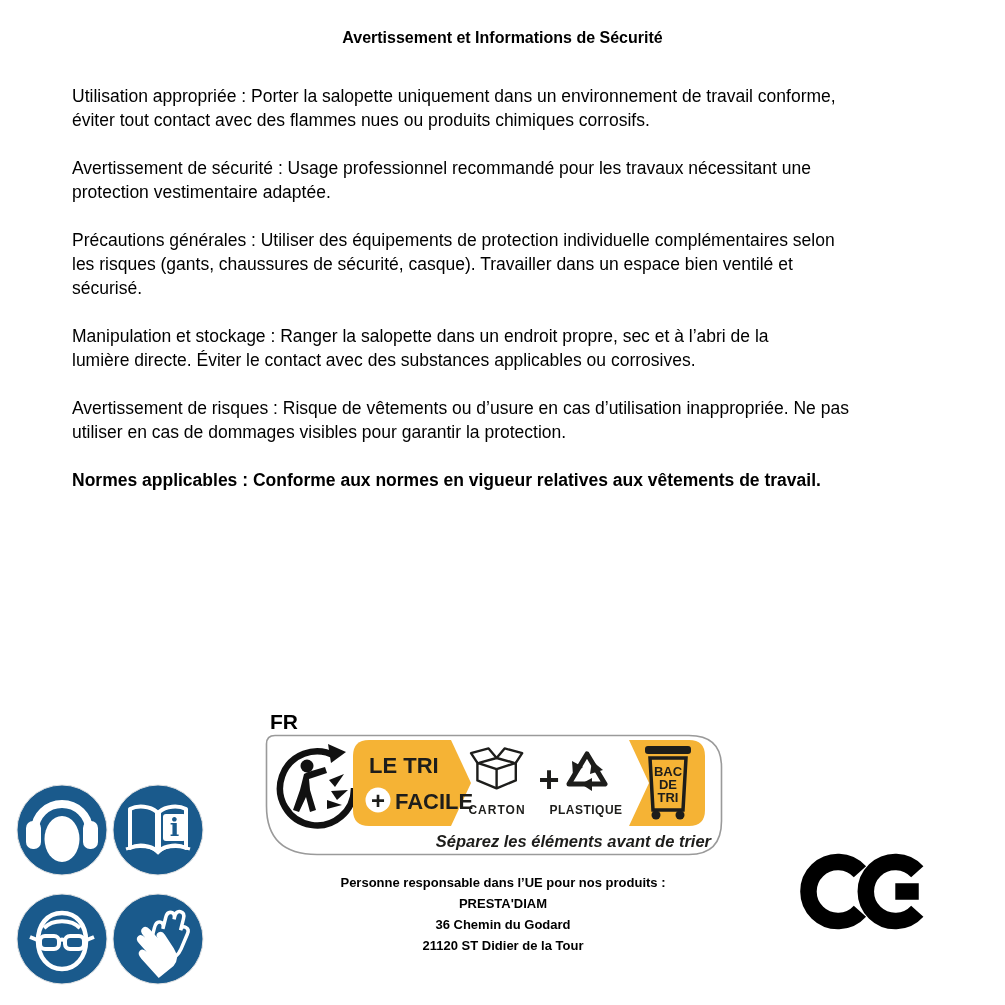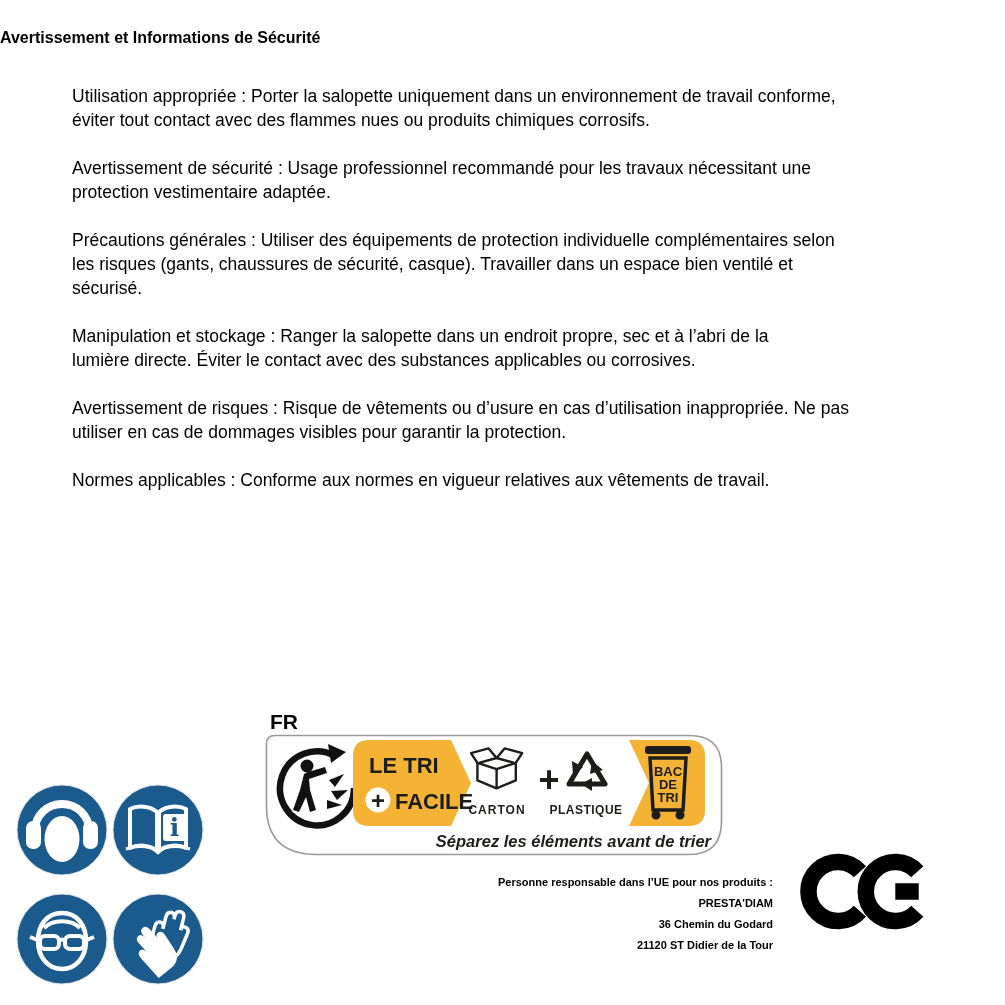--- a/index.html
+++ b/index.html
@@ -1,29 +1,29 @@
 <!DOCTYPE html>
 <html><head>
 <meta charset="utf-8">
 <style>
   html,body{margin:0;padding:0;background:#fff;}
   .page{position:relative;width:1005px;height:1005px;background:#fff;overflow:hidden;
         font-family:"Liberation Sans", sans-serif;color:#000;}
-  .title{position:absolute;top:29px;left:0;width:100%;
+  .title{position:absolute;top:29px;left:0;width:100%;text-align:center;
          font-size:16px;font-weight:bold;}
   .content{position:absolute;left:72px;top:84px;width:882px;
            font-size:17.5px;line-height:24px;}
   .para{margin:0 0 24px 0;white-space:pre-line;}
-  .para.gap-extra{margin-top:8px;}
+  .para.gap-extra{margin-top:8px;font-weight:bold;}
   .fr-label{position:absolute;left:270px;top:710px;font-size:21px;font-weight:bold;}
   .banner{position:absolute;left:265px;top:734px;}
   .pictos{position:absolute;left:14px;top:782px;display:grid;
           grid-template-columns:96px 96px;grid-auto-rows:96px;row-gap:13px;}
-  .address{position:absolute;left:233px;top:872px;width:540px;text-align:right;
-           font-size:11px;font-weight:bold;line-height:21px;}
+  .address{position:absolute;left:233px;top:872px;width:540px;text-align:center;
+           font-size:13px;font-weight:bold;line-height:21px;}
   .address div{margin:0;}
   .ce{position:absolute;left:798px;top:843px;}
 </style>
 </head>
 <body>
 
 <div class="page">
 
   <div class="title">Avertissement et Informations de Sécurité</div>
 

